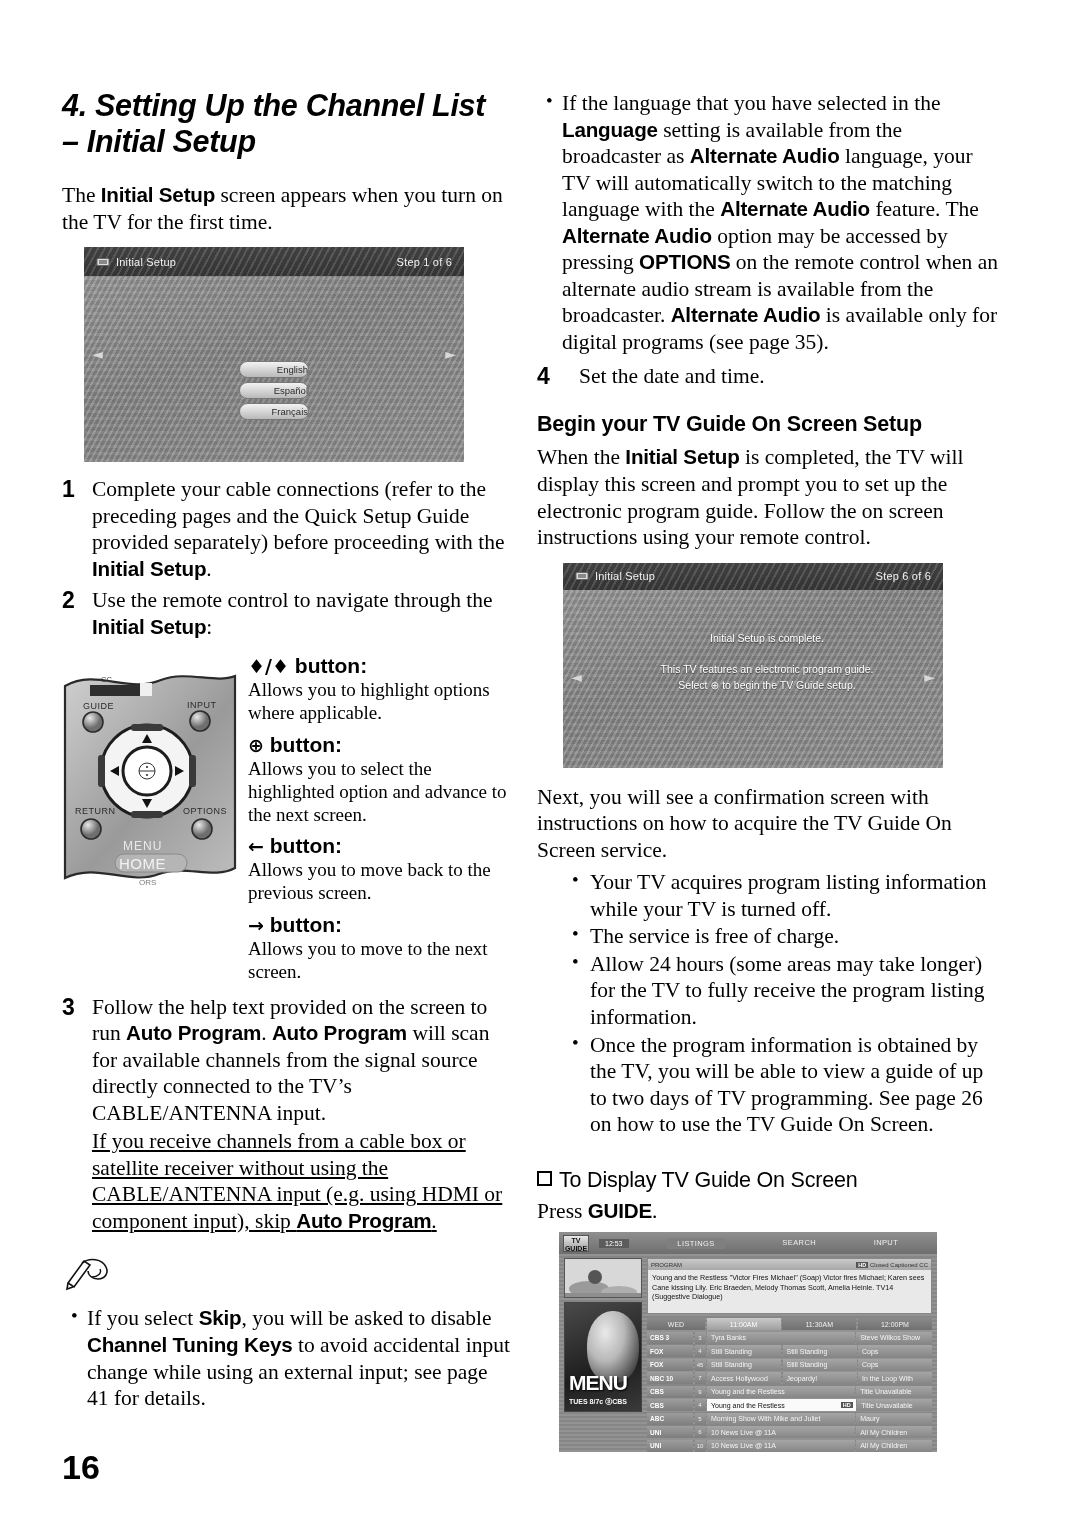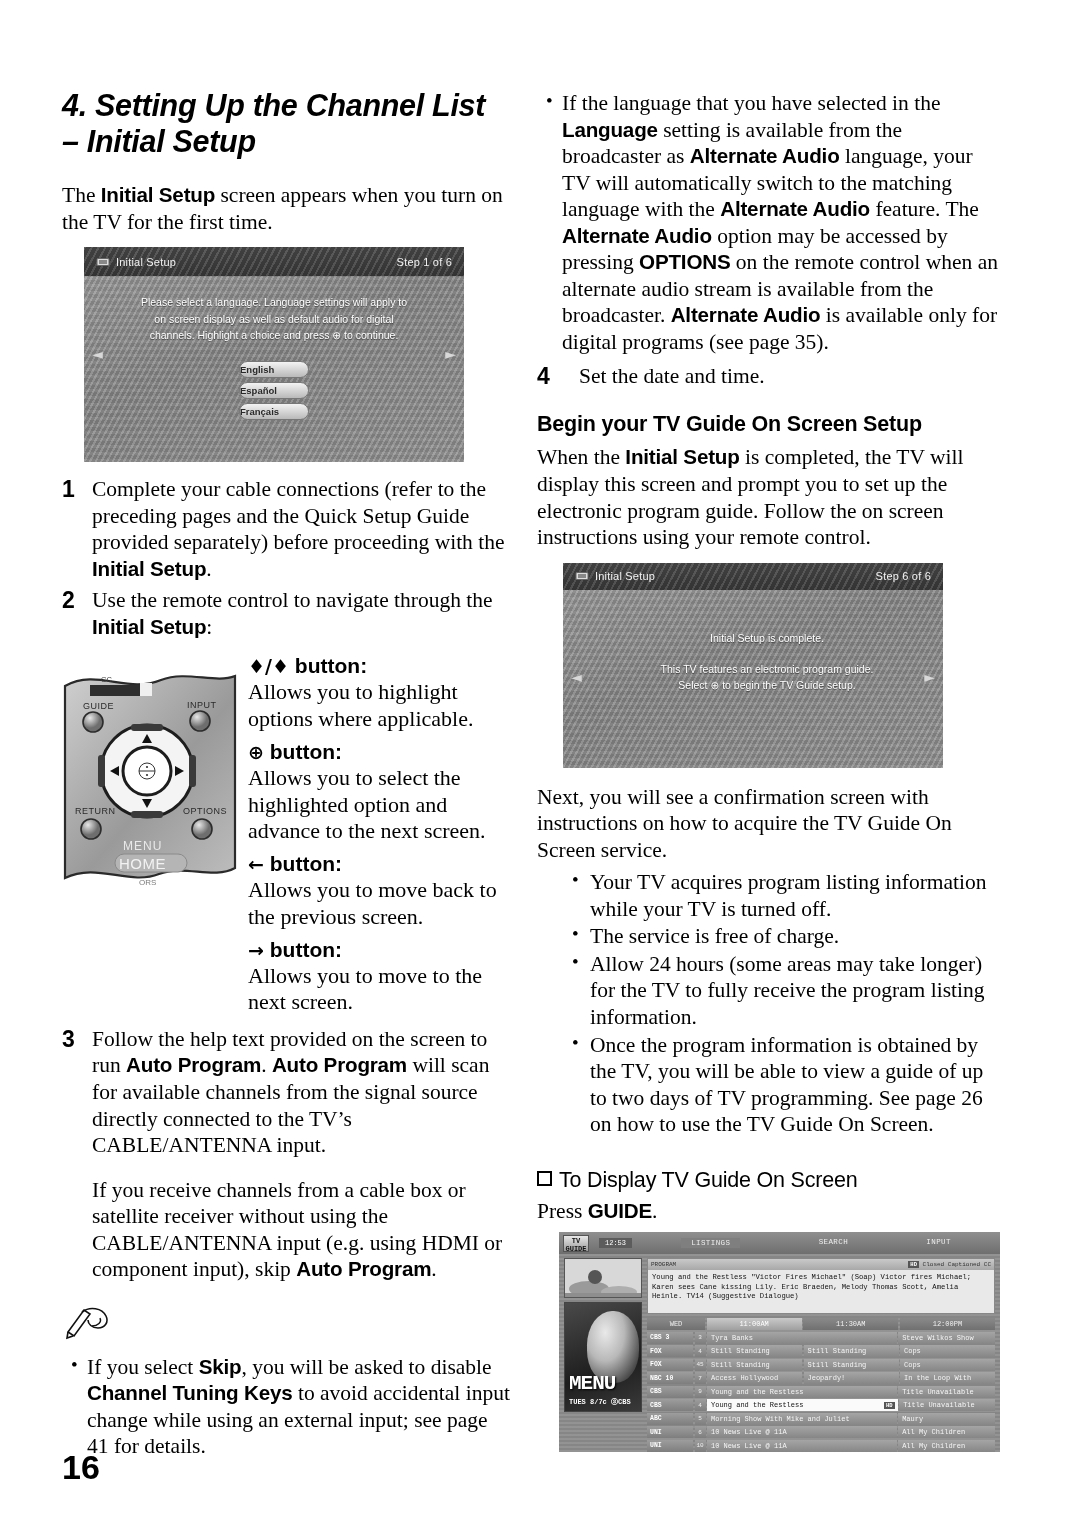--- a/index.html
+++ b/index.html
@@ -76,21 +76,21 @@
   
   .remote-row { position:relative; margin-top:14px; min-height:278px; }
   .remote-img { position:absolute; left:-5px; top:0; width:185px; height:278px; }
   .btn-defs { margin-left:186px; }
   .btn-title {
     font-family:"Liberation Sans", sans-serif;
     font-weight:bold; font-size:21px;
     margin:0 0 1px 0; white-space:nowrap;
   }
   .btn-title .gl { font-family:"DejaVu Sans", sans-serif; font-size:19px; }
-  .btn-desc { font-size:22px; line-height:1.2; margin:0 0 8px 0; }
+  .btn-desc { font-size:19px; line-height:1.2; margin:0 0 8px 0; }
 
   
   .tvshot { position:relative; overflow:hidden; background:#8c8c8c; }
   .tv-noise {
     position:absolute; inset:0;
     background:
       repeating-linear-gradient(118deg, rgba(255,255,255,.13) 0 2px, rgba(0,0,0,.08) 2px 5px),
       repeating-linear-gradient(0deg, rgba(255,255,255,.05) 0 3px, rgba(0,0,0,.05) 3px 7px),
       linear-gradient(160deg,#9a9a9a,#868686 45%,#909090);
   }
@@ -111,26 +111,25 @@
     text-align:center; color:#fff;
     font-family:"Liberation Sans", sans-serif;
     font-size:10.5px; line-height:1.55;
     text-shadow:0 1px 1px rgba(0,0,0,.5);
   }
   .lang-opts {
     position:absolute; left:0; right:0; top:53%;
     display:flex; flex-direction:column; align-items:center; gap:4px;
   }
   .lang-pill {
-    width:70px; text-align:left; border-radius:9px;
+    width:70px; text-align:right; border-radius:9px;
     background:linear-gradient(180deg,#f3f3f3,#b9b9b9);
     color:#2a2a2a; font-family:"Liberation Sans", sans-serif;
     font-size:9.5px; padding:2px 0;
     border:1px solid #777;
-    font-weight:bold;
   }
   .tv-arrow { position:absolute; top:46%; color:#d8d8d8; font-size:14px; font-family:"DejaVu Sans",sans-serif;}
   .tv-arrow.l { left:8px; } .tv-arrow.r { right:8px; }
 
   
   .guide { position:relative; background:#8d8d8d; overflow:hidden;
            font-family:"Liberation Sans", sans-serif; }
   .g-noise { position:absolute; inset:0;
     background:repeating-linear-gradient(0deg, rgba(255,255,255,.05) 0 2px, rgba(0,0,0,.05) 2px 4px);
     pointer-events:none; }
@@ -215,25 +214,20 @@
       <div class="tv-bar">
         <span class="lft">
           <svg class="tv-ico" viewBox="0 0 14 10">
             <rect x="1" y="1.5" width="12" height="7" rx="1" fill="#ddd" stroke="#666"></rect>
             <rect x="3" y="3" width="8" height="4" fill="#888"></rect>
           </svg>
           <span>Initial Setup</span>
         </span>
         <span>Step 1 of 6</span>
       </div>
-      <div class="tv-center">
-        <div>Please select a language. Language settings will apply to</div>
-        <div>on screen display as well as default audio for digital</div>
-        <div>channels.  Highlight a choice and press ⊕ to continue.</div>
-      </div>
       <span class="tv-arrow l">◄</span>
       <span class="tv-arrow r">►</span>
       <div class="lang-opts">
         <div class="lang-pill">English</div>
         <div class="lang-pill">Español</div>
         <div class="lang-pill">Français</div>
       </div>
     </div>
 
     
@@ -338,21 +332,21 @@
         <div class="btn-desc">Allows you to move to the next screen.</div>
 
       </div>
     </div>
 
     
     <div class="step" style="margin-top:10px;">
       <div class="num">3</div>
       <div class="txt">
         Follow the help text provided on the screen to run <b>Auto Program</b>. <b>Auto Program</b> will scan for available channels from the signal source directly connected to the TV’s CABLE/ANTENNA input.
-        <div style="margin-top:18px;">
+        <div style="margin-top:2px;text-decoration:underline;">
           If you receive channels from a cable box or satellite receiver without using the CABLE/ANTENNA input (e.g. using HDMI or component input), skip <b>Auto Program</b>.
         </div>
       </div>
     </div>
 
     
     <svg class="note-icon" viewBox="0 0 52 40">
       <path d="M4,30 L20,8 L26,12 L10,34 Z" fill="none" stroke="#111" stroke-width="1.6"></path>
       <path d="M4,30 L3,36 L9,34" fill="none" stroke="#111" stroke-width="1.6"></path>
       <path d="M18,10 C26,4 38,6 42,14 C45,20 41,26 34,26 C28,26 24,22 24,18" fill="none" stroke="#111" stroke-width="1.6"></path>
@@ -414,21 +408,21 @@
       <li>Allow 24 hours (some areas may take longer) for the TV to fully receive the program listing information.</li>
       <li>Once the program information is obtained by the TV, you will be able to view a guide of up to two days of TV programming. See page 26 on how to use the TV Guide On Screen.</li>
     </ul>
 
     <div class="sec-head-box">
       <span class="sqbox"></span><span>To Display TV Guide On Screen</span>
     </div>
 
     <p class="body">Press <b>GUIDE</b>.</p>
 
-    <div class="guide" style="width:441px;height:220px;margin:8px 0 0 22px;font-family:Liberation Mono, monospace;">
+    <div class="guide" style="width:378px;height:220px;margin:8px 0 0 22px;">
       <div class="g-noise"></div>
 
       <div class="g-top">
         <div class="g-logo">TV<br>GUIDE</div>
         <div class="g-clock">12:53</div>
         <div class="g-menu">
           <span class="active">LISTINGS</span>
           <span>SEARCH</span>
           <span>INPUT</span>
         </div>

